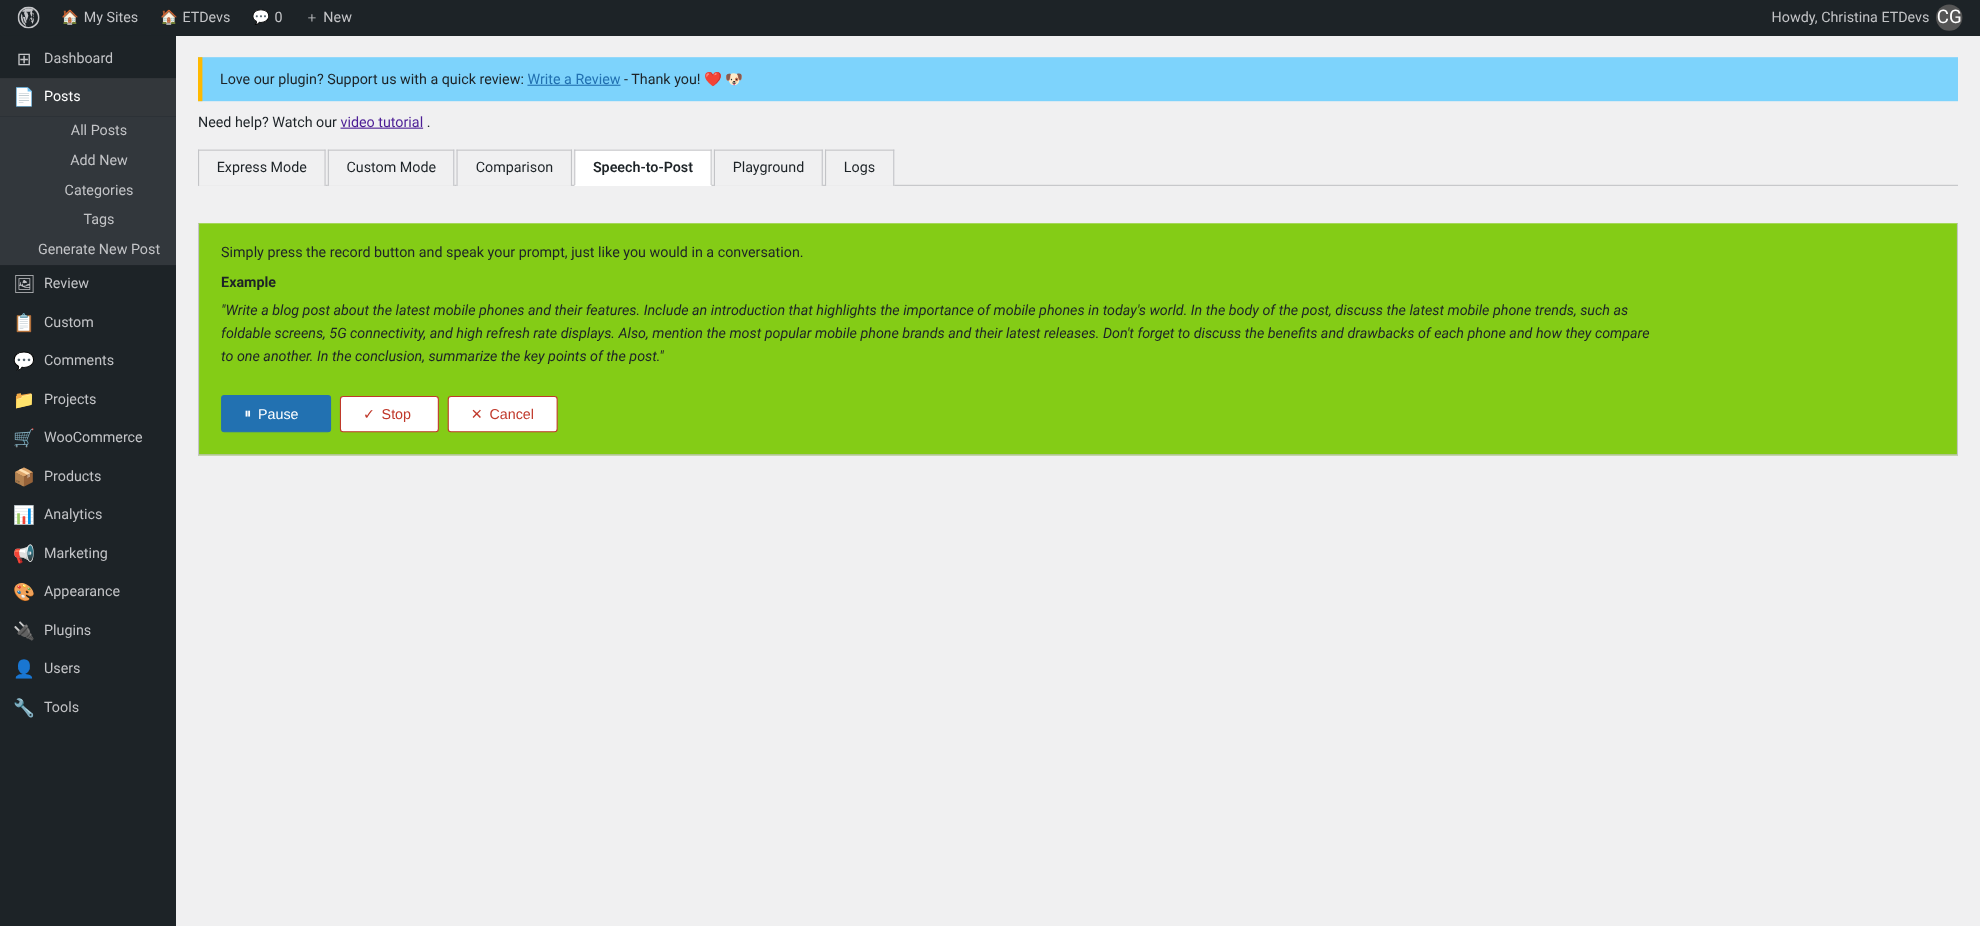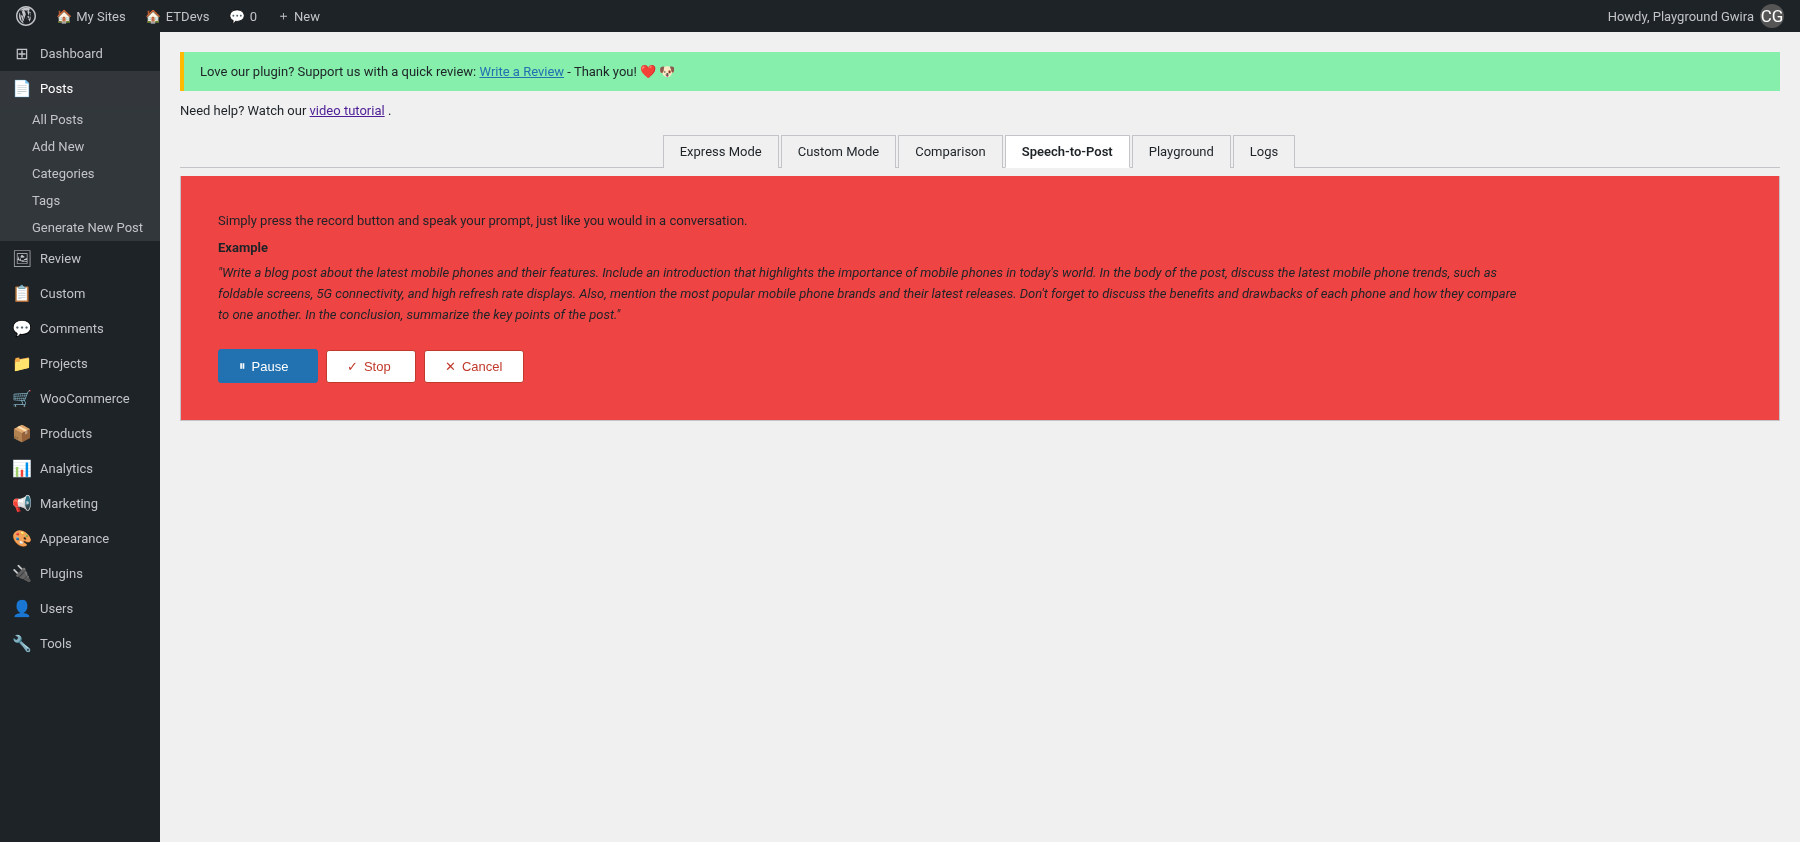--- a/index.html
+++ b/index.html
@@ -57,61 +57,60 @@
       align-items: center;
       gap: 8px;
       padding: 8px 10px 8px 12px;
       cursor: pointer;
       font-size: 13px;
       color: #c3c4c7;
       white-space: nowrap;
     }
     .sidebar-item.active-parent { background: #33373b; color: #fff; }
     .sidebar-icon { font-size: 16px; width: 20px; text-align: center; flex-shrink: 0; }
-    .sidebar-sub { background: #32373c; }
+    .sidebar-sub { background: #32373c; text-align: center; }
     .sidebar-sub-item {
       padding: 6px 12px 6px 32px;
       cursor: pointer;
       font-size: 13px;
       color: #c3c4c7;
     }
 
     
     #main {
       margin-top: 32px;
       margin-left: 160px;
       padding: 20px;
       min-height: calc(100vh - 32px);
     }
 
     
     .notice-banner {
-      background: #86efac;
+      background: #7dd3fc;
       border-left: 4px solid #ffb900;
       padding: 12px 16px;
       margin-bottom: 12px;
       font-size: 13px;
       color: #1d2327;
     }
     .notice-banner a { color: #2271b1; }
 
     
     .help-text {
       font-size: 13px;
       color: #1d2327;
       margin-bottom: 16px;
     }
     .help-text a { color: #4c1d95; }
 
     
     .tabs-container {
       display: flex;
       border-bottom: 1px solid #c3c4c7;
-      margin-bottom: 8px;
-      justify-content: center;
+      margin-bottom: 34px;
     }
     .tab {
       padding: 8px 16px;
       cursor: pointer;
       font-size: 13px;
       color: #1d2327;
       background: #f0f0f1;
       border: 1px solid #c3c4c7;
       border-bottom: none;
       margin-right: 2px;
@@ -119,22 +118,22 @@
       top: 1px;
     }
     .tab.active {
       background: #fff;
       border-bottom: 1px solid #fff;
       font-weight: 600;
     }
 
     
     .content-area {
-      background: #ef4444;
-      padding: 37px;
+      background: #84cc16;
+      padding: 20px;
       border: 1px solid #c3c4c7;
       border-top: none;
     }
 
     .description-text {
       font-size: 13px;
       color: #1d2327;
       margin-bottom: 12px;
     }
     .example-label {
@@ -212,21 +211,21 @@
   </div>
   <div class="admin-bar-item">
     <span>💬</span>
     <span>0</span>
   </div>
   <div class="admin-bar-item">
     <span>＋</span>
     <span>New</span>
   </div>
   <div class="admin-bar-right">
-    <span>Howdy, Playground Gwira</span>
+    <span>Howdy, Christina ETDevs</span>
     <span style="margin-left:6px; display:inline-block; width:24px; height:24px; background:#555; border-radius:50%; text-align:center; line-height:24px; font-size:17px; color:#fff;">CG</span>
   </div>
 </div>
 
 <div id="sidebar">
   <div class="sidebar-section">
 
     <div class="sidebar-item">
       <span class="sidebar-icon">⊞</span>
       <span>Dashboard</span>

